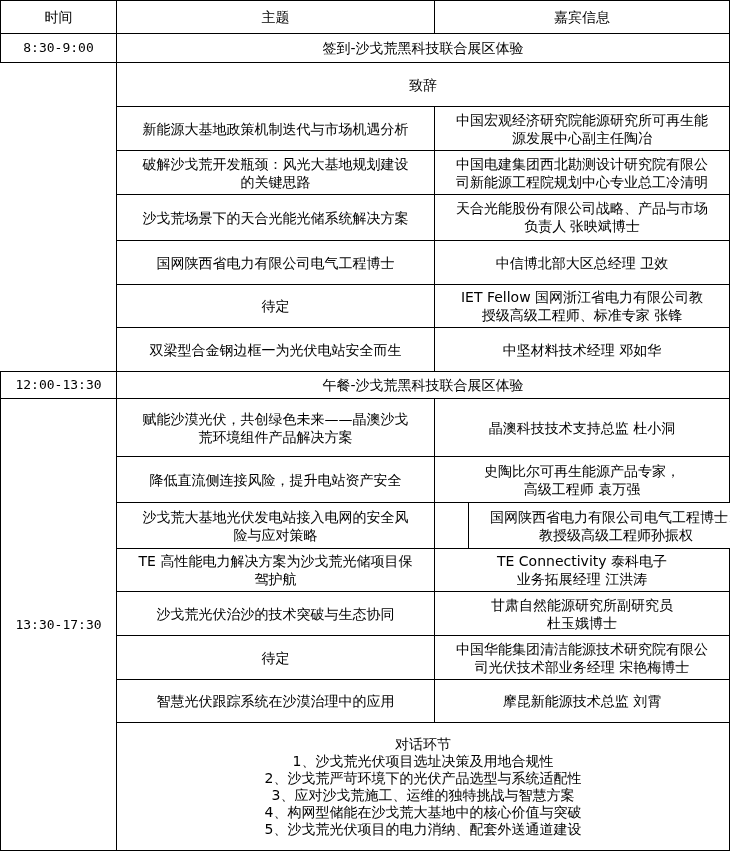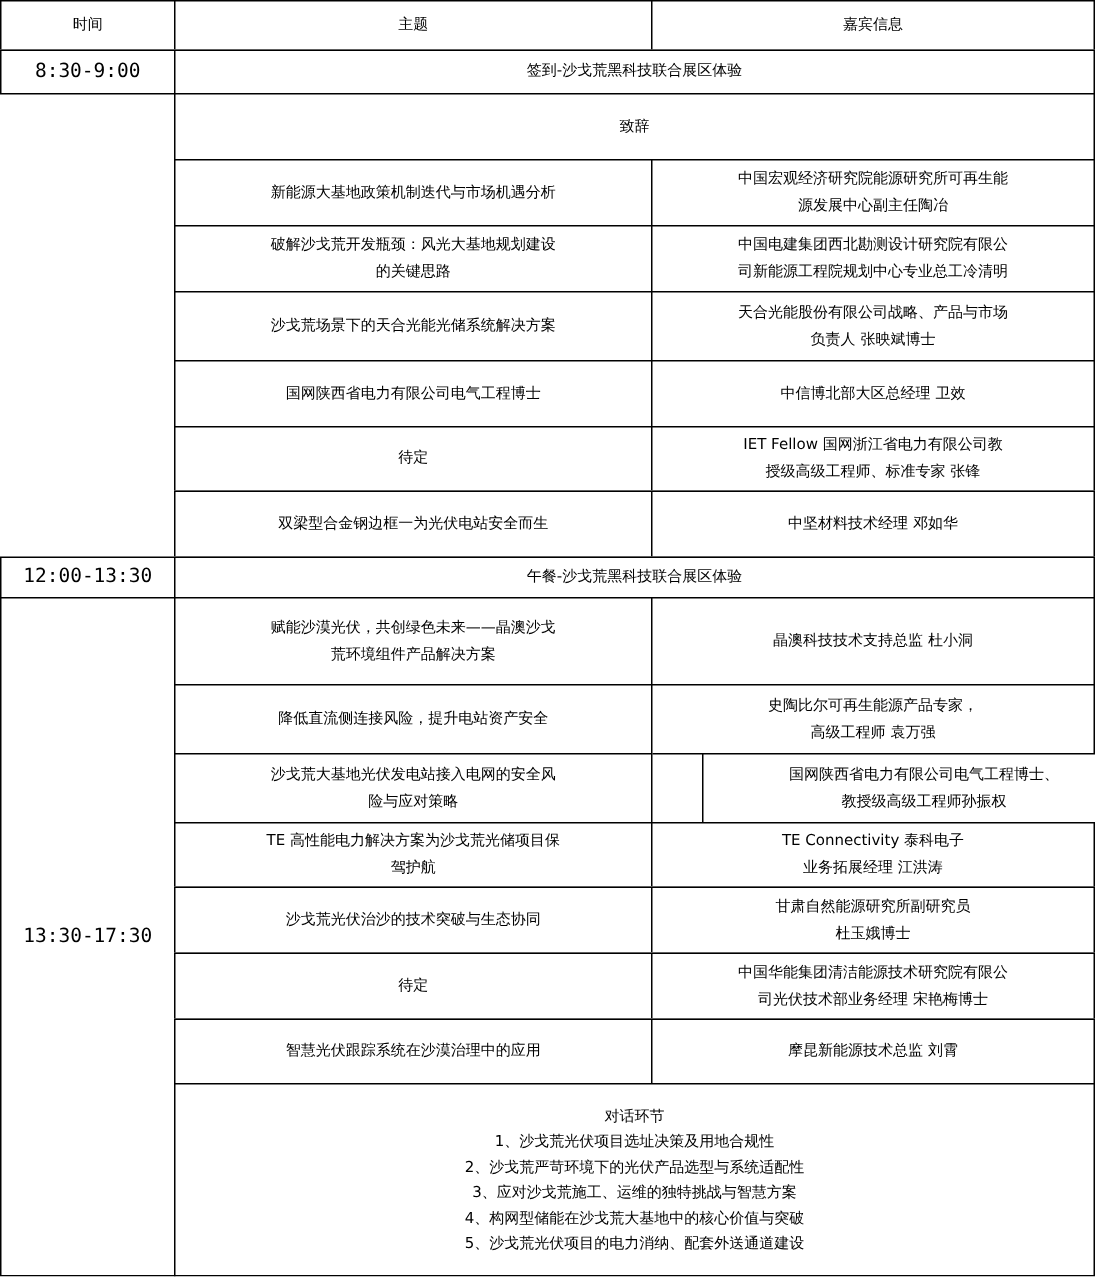--- a/index.html
+++ b/index.html
@@ -1,21 +1,21 @@
 <!DOCTYPE html>
 <html><head>
 <meta charset="utf-8">
 <style>
   html, body { margin:0; padding:0; background:#ffffff; }
   body { width:730px; height:851px; position:relative; overflow:hidden;
          font-family:"DejaVu Sans", "Liberation Sans", sans-serif; color:#000; }
   #agenda { position:absolute; left:0; top:0; width:730px; height:851px; }
   .cell { position:absolute; box-sizing:border-box; border:1px solid #000;
           display:flex; align-items:center; justify-content:center; text-align:center;
-          font-size:10px; line-height:18px; padding:0 3px; background:#fff; }
+          font-size:14px; line-height:18px; padding:0 3px; background:#fff; }
   .cell span { display:block; }
   .mono { font-family:"DejaVu Sans Mono","Liberation Mono", monospace; font-size:13px; }
   .dialog { flex-direction:column; line-height:17px; }
   .dialog span { white-space:nowrap; }
 </style>
 </head>
 <body>
 
 <div id="agenda">
 
@@ -64,21 +64,21 @@
         <span>中国电建集团西北勘测设计研究院有限公</span>
         <span>司新能源工程院规划中心专业总工冷清明</span>
       </div>
   </div>
 
   <div class="cell" style="left:116px;top:194px;width:319px;height:47px;">
     <div>
         <span>沙戈荒场景下的天合光能光储系统解决方案</span>
       </div>
   </div>
-  <div class="cell" style="left:434px;top:194px;width:296px;height:47px;">
+  <div class="cell" style="left:434px;top:194px;width:296px;height:47px;font-family:Liberation Serif, serif;">
     <div>
         <span>天合光能股份有限公司战略、产品与市场</span>
         <span>负责人 张映斌博士</span>
       </div>
   </div>
 
   <div class="cell" style="left:116px;top:240px;width:319px;height:45px;">
     <div>
         <span>国网陕西省电力有限公司电气工程博士</span>
       </div>

